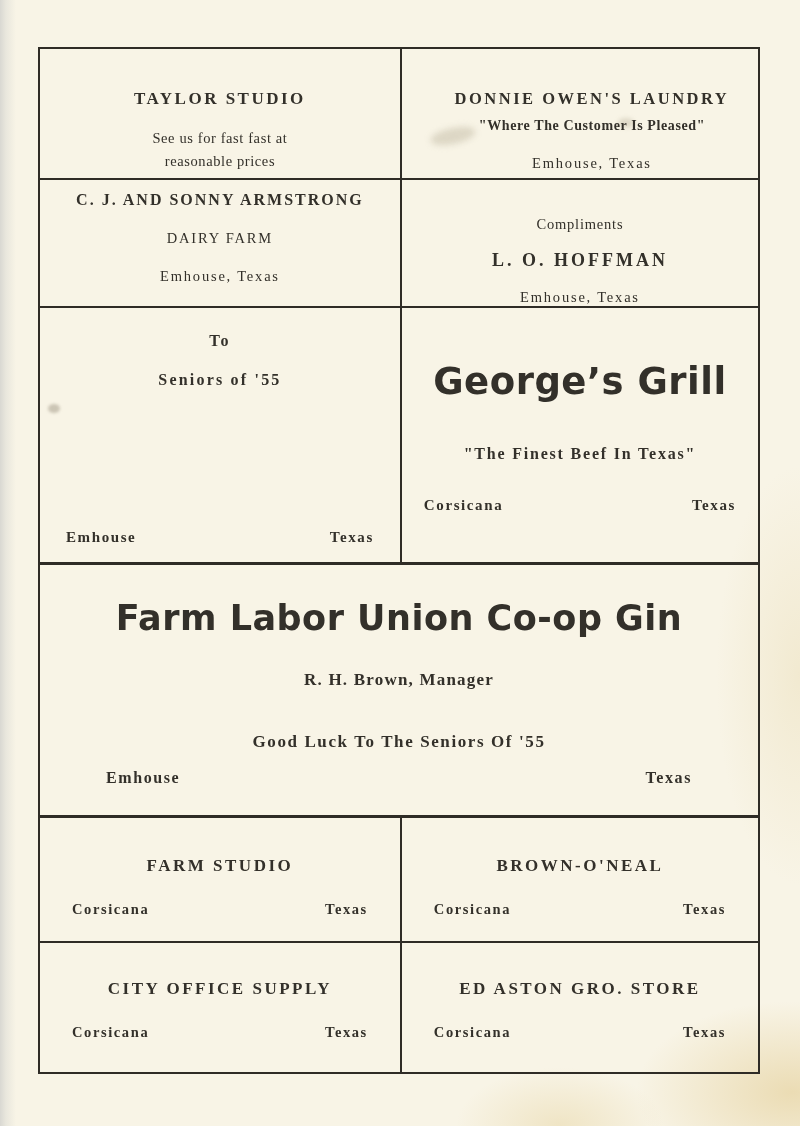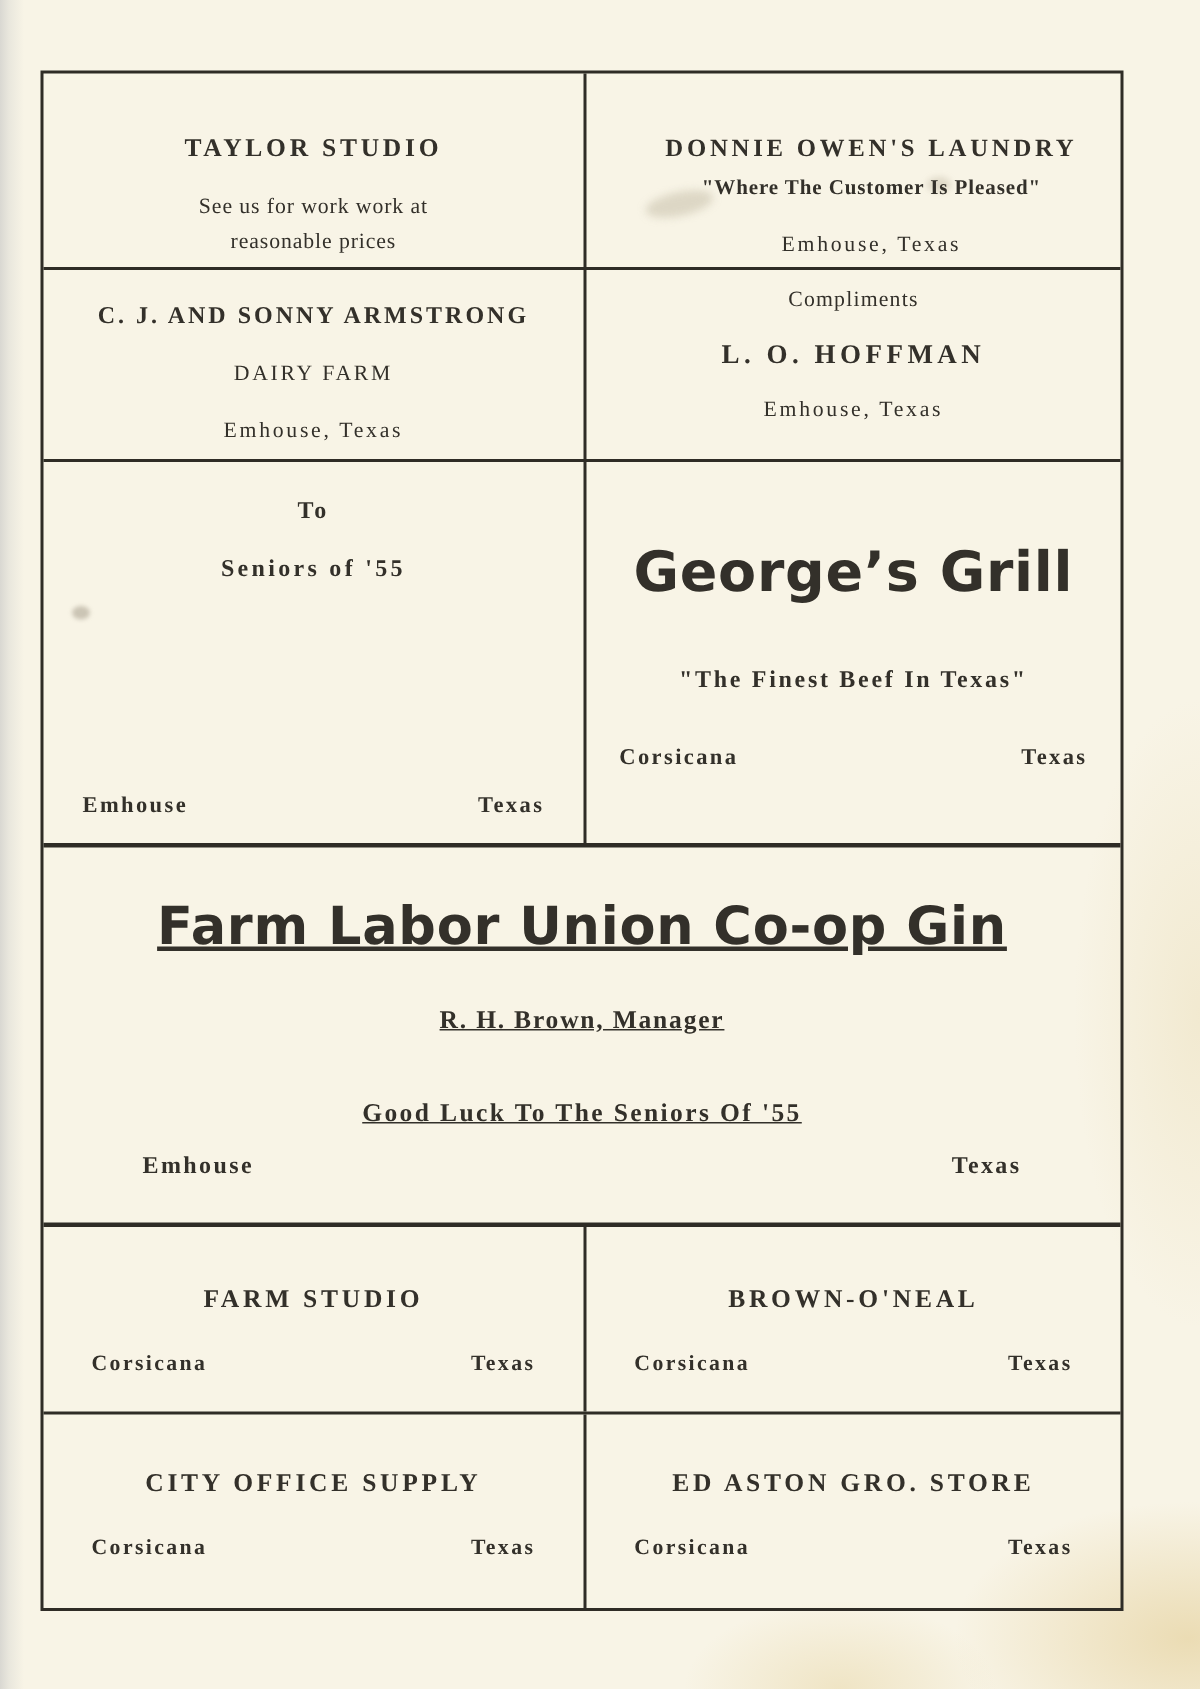--- a/index.html
+++ b/index.html
@@ -18,31 +18,31 @@
       #f8f4e6;
     overflow:hidden;
   }
 
   .stain { position:absolute; border-radius:50%; pointer-events:none; }
   .stain.s1 { left:430px; top:128px; width:46px; height:16px; background:rgba(150,140,110,0.28); filter:blur(3px); transform:rotate(-12deg); }
   .stain.s2 { left:618px; top:118px; width:16px; height:10px; background:rgba(150,140,110,0.25); filter:blur(2px); }
   .stain.s3 { left:48px; top:404px; width:12px; height:9px; background:rgba(120,110,90,0.35); filter:blur(1.5px); }
 
   .frame {
-    position:absolute; left:27px; top:47px;
+    position:absolute; left:38px; top:47px;
     width:722px; height:1027px;
     border:2.5px solid #2f2c26;
     display:flex; flex-direction:column;
   }
   .row { display:flex; border-top:2px solid #2f2c26; position:relative; }
   .row:first-child { border-top:none; }
   .row.r1 { height:129px; }
-  .row.r2 { height:128px; }
+  .row.r2 { height:128px;align-items:flex-end; }
   .row.r3 { height:256px; }
-  .row.r4 { height:253px; border-top-width:3px;text-decoration:underline; }
+  .row.r4 { height:253px; border-top-width:3px; }
   .row.r5 { height:126px; border-top-width:3px; }
   .row.r6 { flex:1; }
   .cell { position:relative; flex:1; }
   .cell.left { flex:none; width:50.4%; border-right:2px solid #2f2c26; }
 
   .ctr { text-align:center; }
   .ad-title { font-size:17px; font-weight:bold; letter-spacing:2.5px; }
   .ad-title.sm { font-size:16px; letter-spacing:2px; }
   .ad-sub { font-size:14.5px; letter-spacing:0.6px; }
   .ad-sub.sp { letter-spacing:1.8px; }
@@ -97,21 +97,21 @@
 <div class="sheet">
   <span class="stain s1"></span>
   <span class="stain s2"></span>
   <span class="stain s3"></span>
 
   <div class="frame">
 
     <div class="row r1">
       <div class="cell left ctr taylor">
         <div class="ad-title">TAYLOR STUDIO</div>
-        <div class="ad-sub">See us for work work at</div>
+        <div class="ad-sub">See us for fast fast at</div>
         <div class="ad-sub">reasonable prices</div>
       </div>
       <div class="cell ctr donnie">
         <div class="ad-title">DONNIE OWEN'S LAUNDRY</div>
         <div class="tagline">"Where The Customer Is Pleased"</div>
         <div class="ad-sub sp">Emhouse, Texas</div>
       </div>
     </div>
 
     <div class="row r2">

